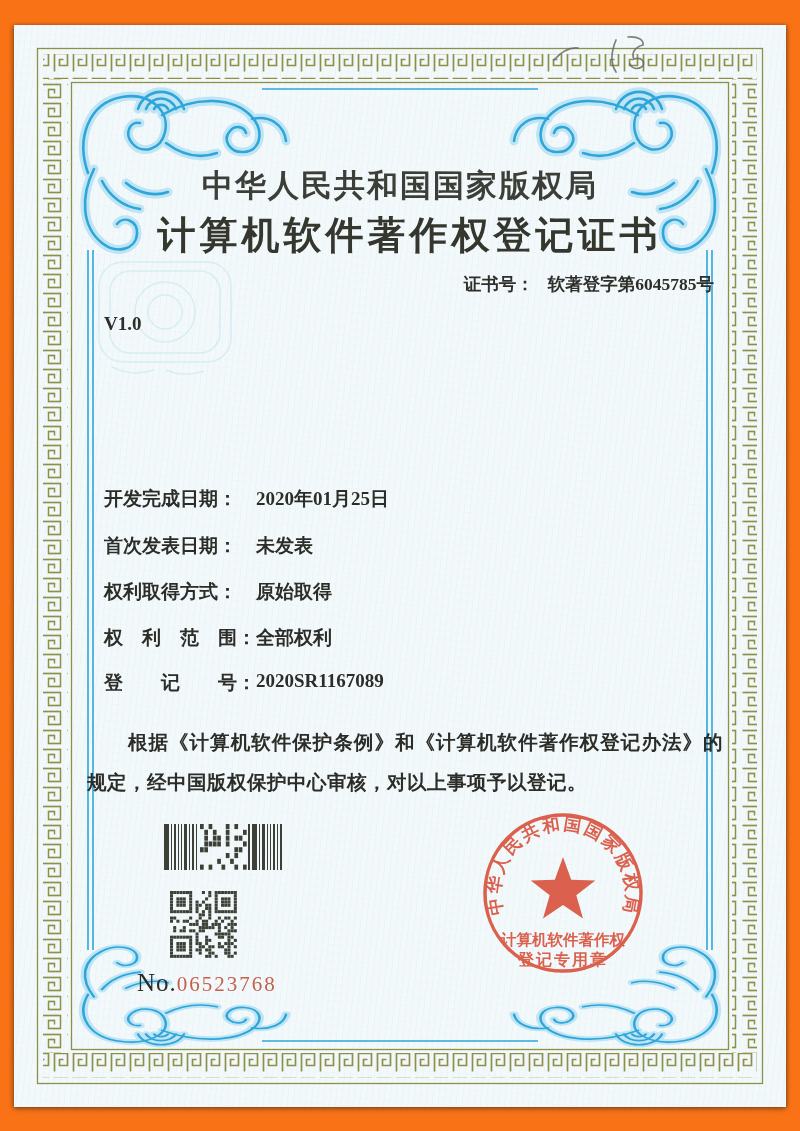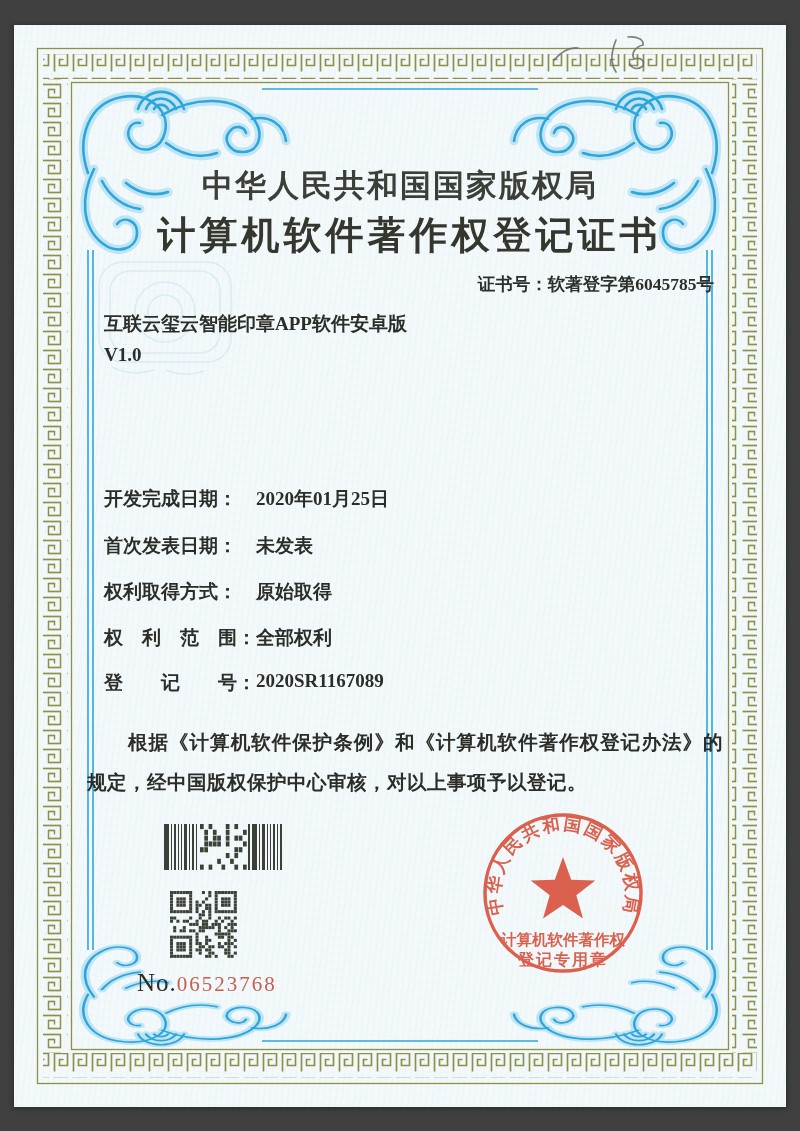--- a/index.html
+++ b/index.html
@@ -1,18 +1,18 @@
 <!DOCTYPE html>
 <html style="--cyan: #2ea6da; --cyan-light: #bfe5f5; --olive: #8f9048; --seal-red: #d9503c; --serial-red: #c4604c; --code-dark: #3c4036;"><head>
 <meta charset="utf-8">
 <style>
   * { margin:0; padding:0; box-sizing:border-box; }
   html,body { width:800px; height:1131px; background:#ffffff; overflow:hidden;
     font-family:"Liberation Serif","DejaVu Serif",serif; }
-  .page { position:relative; width:800px; height:1131px; background:#404040; }
+  .page { position:relative; width:800px; height:1131px; background:#f97316; }
 
   .paper { position:absolute; left:14px; top:25px; width:772px; height:1082px;
     background-color:#f3f9fa;
     background-image:repeating-linear-gradient(96deg, rgba(140,200,220,.07) 0 1px, rgba(255,255,255,0) 1px 6px),
                      repeating-linear-gradient(4deg, rgba(160,210,225,.05) 0 1px, rgba(255,255,255,0) 1px 8px);
     box-shadow:0 2px 5px rgba(30,35,35,.45), -2px 0 4px rgba(30,35,35,.22), 2px 0 3px rgba(30,35,35,.18); }
 
   svg.frame { position:absolute; left:0; top:0; width:772px; height:1082px; }
   .gk { fill:none; stroke:var(--olive); }
   .ol { fill:none; stroke:var(--olive); stroke-width:1.3; }
@@ -21,21 +21,21 @@
   .cl { stroke:var(--cyan); stroke-width:1.6; }
 
   .wm { position:absolute; left:80px; top:232px; width:150px; height:125px; opacity:.55; }
   .wm * { fill:none; stroke:#c2e4f0; stroke-width:1.6; }
 
   .authority { position:absolute; top:140px; left:0; width:100%; text-align:center;
     font-size:31px; font-weight:600; letter-spacing:2px; color:#3c3e38; }
   .cert-title { position:absolute; top:185px; left:0; width:100%; text-align:center;
     font-size:38px; font-weight:700; letter-spacing:4px; color:#35372f;padding-left:19px; }
   .certno { position:absolute; top:247px; right:72px; font-size:17.5px; font-weight:700; color:#2e2f2a; }
-  .certno .sp { }
+  .certno .sp { margin-right:14px; }
 
   .frow { position:absolute; left:90px; display:flex; font-size:19px; font-weight:700; color:#2c2d28; }
   .flabel { flex:0 0 152px; white-space:nowrap; }
   .fvalue { white-space:nowrap; }
   .fvalue .l2 { display:block; line-height:31px; }
 
   .statement { position:absolute; top:698px; left:73px; width:636px; font-size:19.5px;
     font-weight:600; color:#2c2d28; line-height:40px; text-indent:2.1em;
     text-align:justify; letter-spacing:.5px; }
 
@@ -136,21 +136,20 @@
 
     <div class="authority">中华人民共和国国家版权局</div>
     <div class="cert-title">计算机软件著作权登记证书</div>
 
     <div class="certno">
       <span class="sp">证书号：</span><span>软著登字第6045785号</span>
     </div>
 
     <div class="frow" style="top:283px">
       <span class="fvalue">
-          <span class="l2">互联云玺云智能印章APP软件安卓版</span>
           <span class="l2">V1.0</span>
         </span>
     </div>
     <div class="frow" style="top:461px">
       <span class="flabel">开发完成日期：</span>
       <span class="fvalue">2020年01月25日</span>
     </div>
     <div class="frow" style="top:554px">
       <span class="flabel">权利取得方式：</span>
       <span class="fvalue">原始取得</span>

